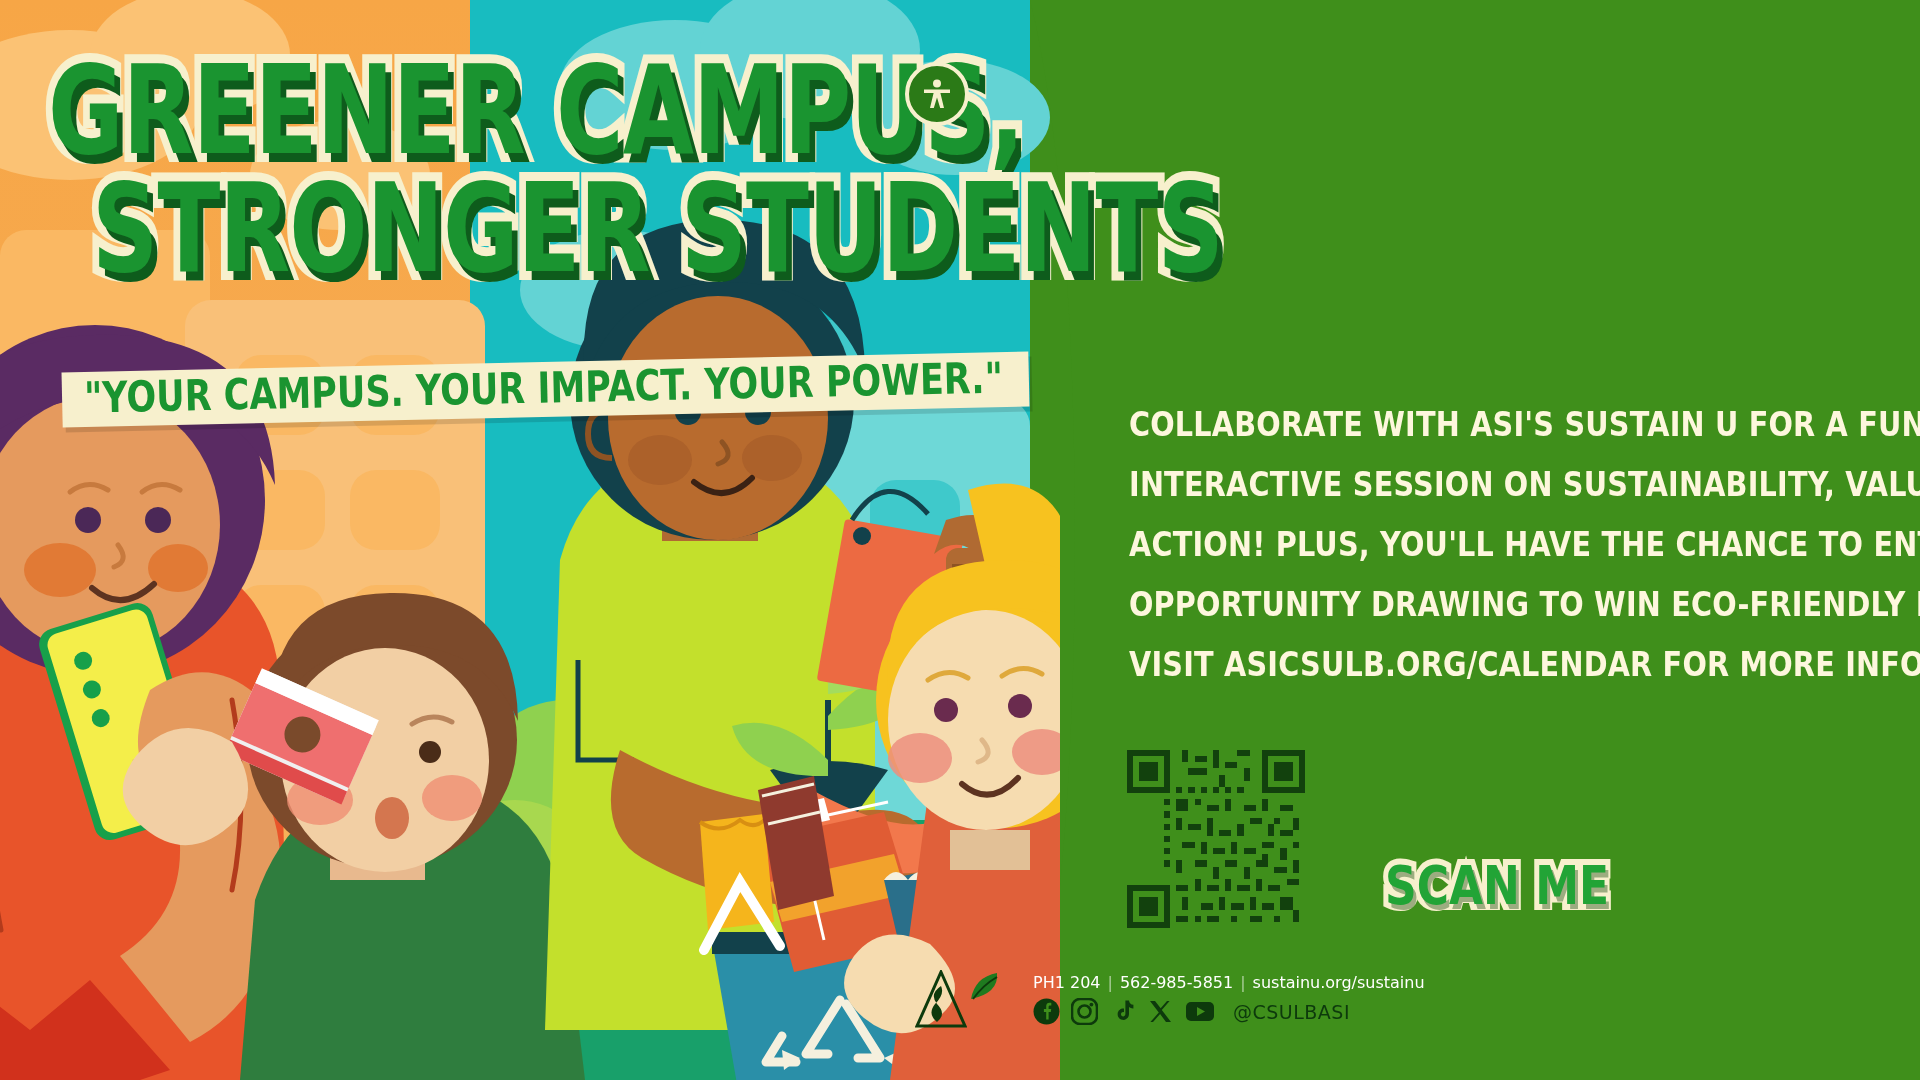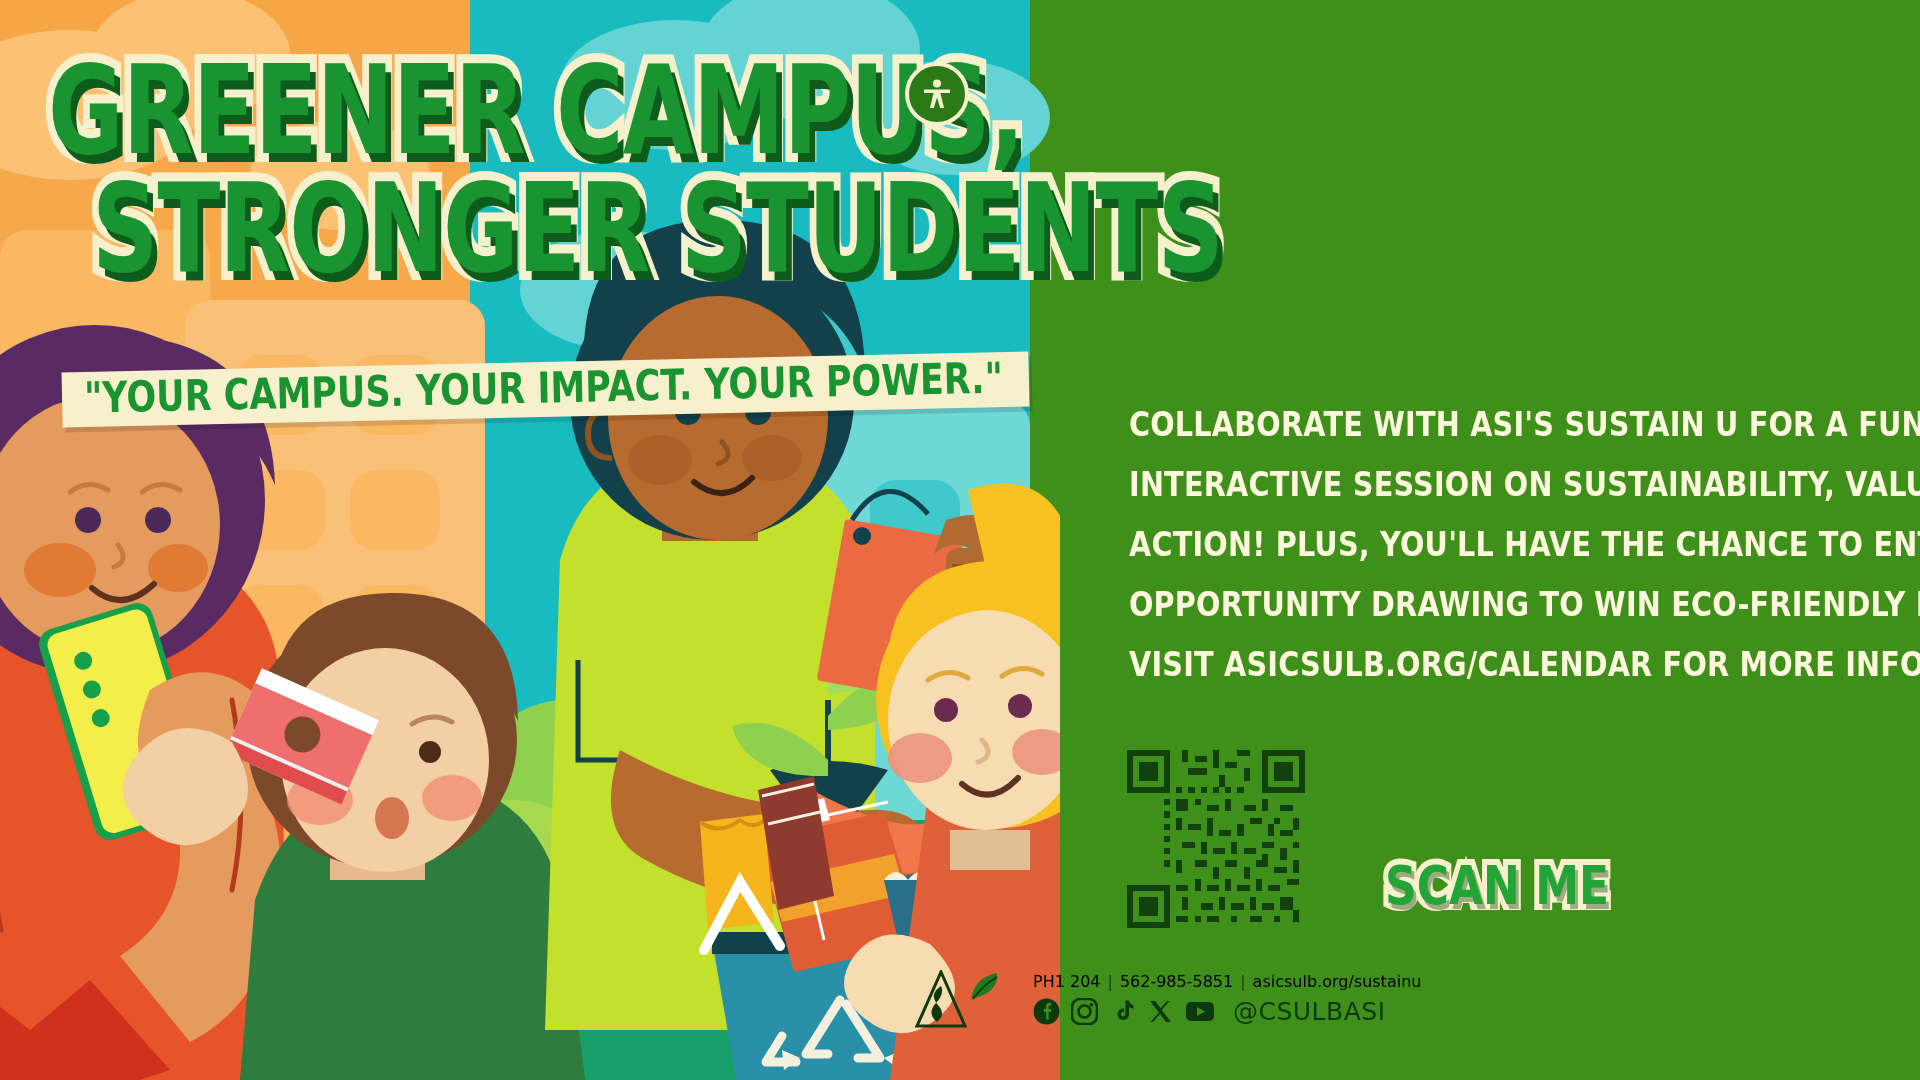--- a/index.html
+++ b/index.html
@@ -109,24 +109,24 @@
     transform:scaleY(1.2);transform-origin:left top;white-space:nowrap;
   }
 
   
   #footer{position:absolute;left:-170px;top:970px;width:1010px;display:flex;align-items:center;gap:26px;}
   #asi-logo{display:flex;align-items:center;gap:12px;}
   #asi-text{font-family:"DejaVu Sans",sans-serif;font-weight:bold;font-size:26px;line-height:1.02;color:#0d3a0c;letter-spacing:.5px;}
   #sustain-logo{display:flex;align-items:flex-end;gap:4px;}
   #sustain-text{font-family:"DejaVu Serif",serif;font-weight:bold;font-style:italic;font-size:40px;color:#0d3a0c;letter-spacing:-1px;}
   #contact-col{display:flex;flex-direction:column;gap:6px;margin-left:6px;}
-  #contact-line{font-family:"DejaVu Sans",sans-serif;font-size:16px;color:#000000;display:flex;gap:7px;align-items:center;}
+  #contact-line{font-family:"DejaVu Sans",sans-serif;font-size:16px;color:#ffffff;display:flex;gap:7px;align-items:center;}
   .sep{opacity:.55;}
   #social-row{display:flex;align-items:center;gap:11px;}
-  #handle{font-family:"DejaVu Sans",sans-serif;font-size:25px;color:#0d3a0c;margin-left:7px;letter-spacing:.5px;}
+  #handle{font-family:"DejaVu Sans",sans-serif;font-size:19px;color:#0d3a0c;margin-left:7px;letter-spacing:.5px;}
 </style>
 </head>
 <body>
 
 <div id="flyer">
 
   <div class="panel" id="panel-orange"></div>
   <div class="panel" id="panel-teal"></div>
 
   <div class="cloud cl-o" style="left:-60px;top:30px;width:260px;height:150px;"></div>
@@ -508,21 +508,21 @@
           <path d="M6 28 q10 -14 24 -22" stroke="#0d3a0c" stroke-width="2" fill="none"></path>
         </svg>
       </div>
 
       <div id="contact-col">
         <div id="contact-line">
           <span>PH1 204</span>
           <span class="sep">|</span>
           <span>562-985-5851</span>
           <span class="sep">|</span>
-          <span>asicsulb.org/sustainu</span>
+          <span>sustainu.org/sustainu</span>
         </div>
         <div id="social-row">
           <svg width="27" height="27" viewBox="0 0 27 27">
             <circle cx="13.5" cy="13.5" r="13" fill="#0d3a0c"></circle>
             <path d="M15.6 13.9h2.2l.4-3h-2.6V9.1c0-.9.3-1.5 1.5-1.5h1.2V4.9c-.2 0-1-.1-1.9-.1-1.9 0-3.2 1.2-3.2 3.3v2.8h-2.3v3h2.3v7.6a13 13 0 0 0 2.4 0z" fill="#3f8f1b"></path>
           </svg>
           <svg width="27" height="27" viewBox="0 0 27 27">
             <rect x="1" y="1" width="25" height="25" rx="8" fill="none" stroke="#0d3a0c" stroke-width="2.6"></rect>
             <circle cx="13.5" cy="13.5" r="6" fill="none" stroke="#0d3a0c" stroke-width="2.6"></circle>
             <circle cx="20.4" cy="6.6" r="1.9" fill="#0d3a0c"></circle>

